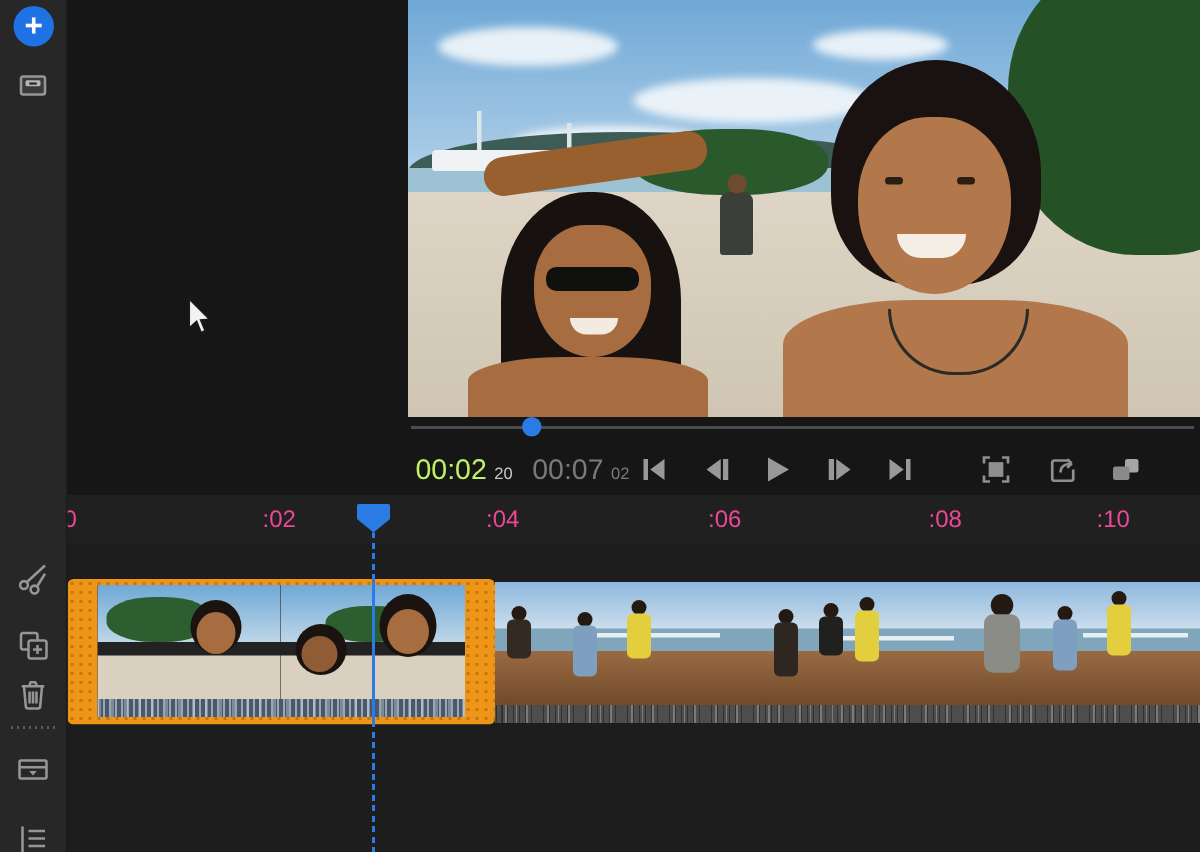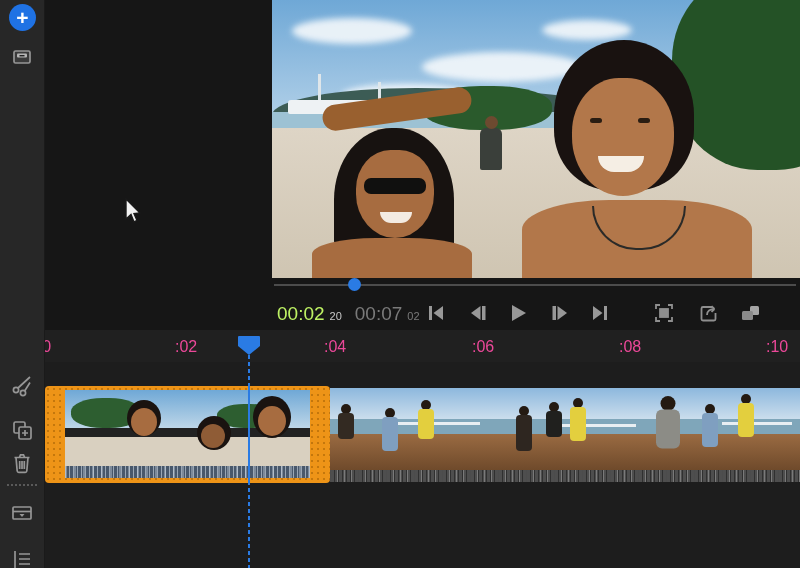--- a/index.html
+++ b/index.html
@@ -273,21 +273,21 @@
     </svg>
   </span>
 </div>
 
 <div class="abs ruler">
   <span style="left:-15px">:00</span>
   <span style="left:131px">:02</span>
   <span style="left:280px">:04</span>
   <span style="left:428px">:06</span>
   <span style="left:575px">:08</span>
-  <span style="left:722px">:10</span>
+  <span style="left:687px">:10</span>
 </div>
 
 <div class="abs tl-area"></div>
 
 <div class="abs clip1">
   <div class="abs clip1-inner">
     <div class="thumb" style="left:0;width:122px">
       <div class="th-sky" style="height:50%"></div>
       <div class="th-tree" style="left:6px;top:8px;width:70px;height:30px"></div>
       <div class="th-sand"></div>

